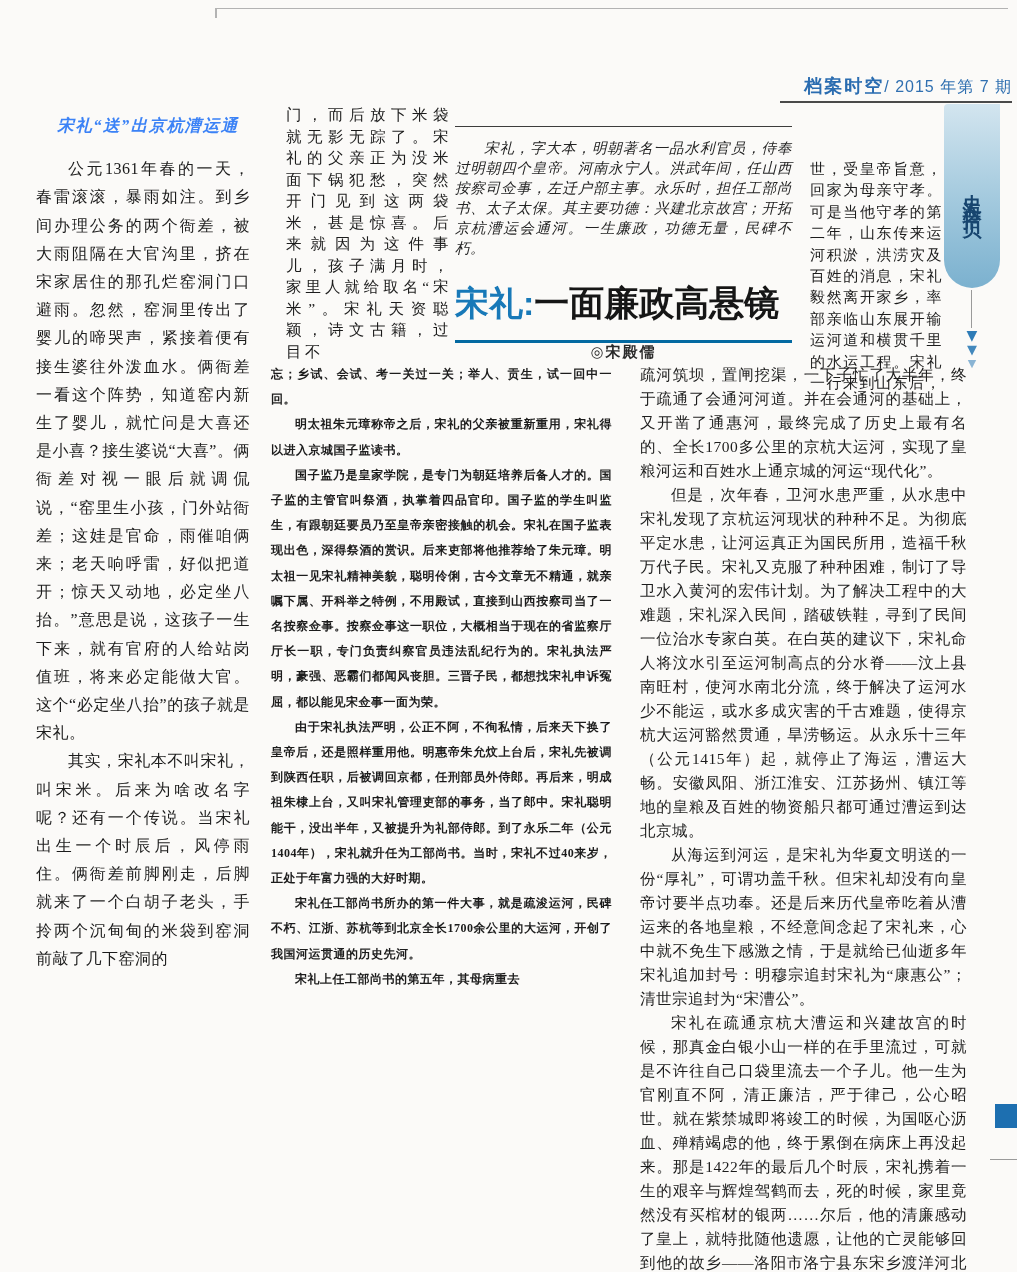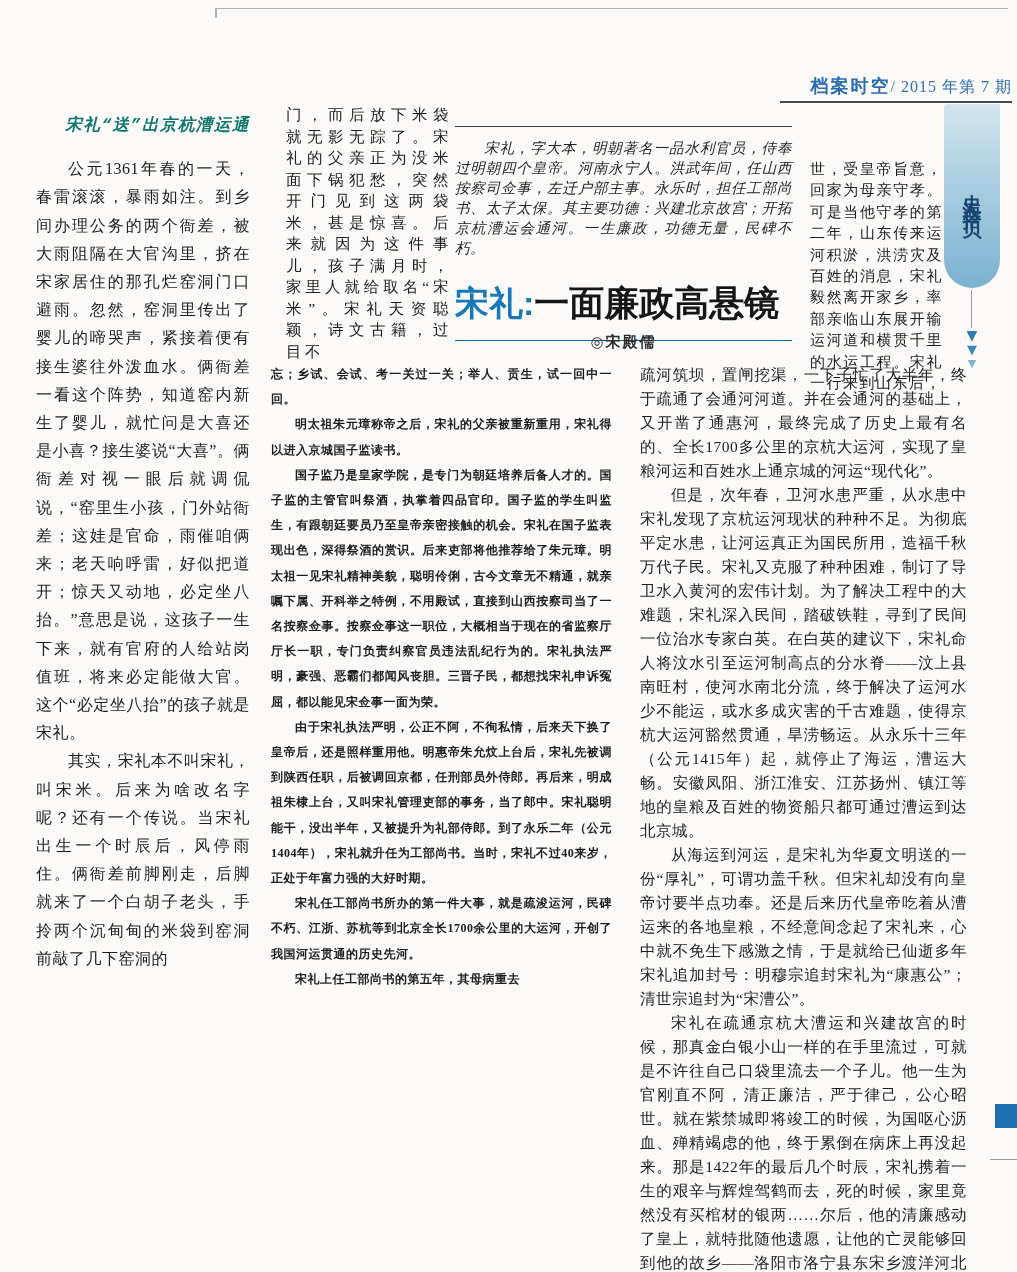--- a/index.html
+++ b/index.html
@@ -8,21 +8,21 @@
     background:#fbfaf8; overflow:hidden;
     font-family:"Liberation Serif","DejaVu Serif",serif;
     color:#1c1c1c;
   }
   
   .crop-line{position:absolute; left:215px; top:8px; width:793px; height:1px; background:#b3b3b3;}
   .crop-line::before{content:""; position:absolute; left:0; top:0; width:2px; height:10px; background:#b3b3b3;}
 
   
   .header{position:absolute; left:780px; top:74px; width:232px; text-align:right;
-    font-family:Liberation Serif, serif; white-space:nowrap;}
+    font-family:Liberation Sans, sans-serif; white-space:nowrap;}
   .header .mag{font-size:18px; font-weight:bold; color:#2a6cb0; letter-spacing:2px;}
   .header .issue{font-size:16px; color:#2f6fb0; letter-spacing:1px;}
   .header-rule{position:absolute; left:780px; top:101px; width:232px; height:2px; background:#4a4a4a;}
 
   
   .side-tab{position:absolute; left:944px; top:104px; width:56px; height:184px;
     background:linear-gradient(180deg,#d3e5ef 0%,#a9cde0 45%,#7bb1cf 100%);
     border-radius:4px 0 28px 28px;
     display:flex; align-items:center; justify-content:center;}
   .side-tab .tab-text{writing-mode:vertical-rl; text-orientation:upright;
@@ -35,35 +35,35 @@
   .arrows .a1{font-size:14px; line-height:15px; opacity:1;}
   .arrows .a2{font-size:13px; line-height:14px; opacity:.9;}
   .arrows .a3{font-size:11px; line-height:13px; opacity:.55;}
 
   
   .col{position:absolute; text-align:justify;}
   .col p{margin:0; text-indent:2em;}
   .col p.cont{text-indent:0;}
 
   .left-col{left:36px; top:112px; width:214px; font-size:16px; line-height:28.2px; letter-spacing:.5px;}
-  .left-title{font-family:Liberation Mono, monospace;
-    font-size:16.5px; font-weight:bold; font-style:italic; color:#0f766e;
-    letter-spacing:1.5px; text-align:right; padding-left:10px; margin-bottom:15px; white-space:nowrap;}
+  .left-title{font-family:Liberation Serif, serif;
+    font-size:16.5px; font-weight:bold; font-style:italic; color:#3b82f6;
+    letter-spacing:1.5px; text-align:center; padding-left:10px; margin-bottom:15px; white-space:nowrap;}
 
   .mid-narrow{left:286px; top:104px; width:166px; font-size:15.5px; line-height:21.5px; letter-spacing:3.5px;}
 
   
   .feature{position:absolute; left:455px; top:126px; width:337px; height:213px;
-    border-top:1.5px solid #3c3c3c; border-bottom:1px solid #0369a1;}
+    border-top:1.5px solid #3c3c3c; border-bottom:3px solid #0369a1;}
   .feature-intro{margin-top:11px; font-size:14.5px; line-height:20px; letter-spacing:.5px;
     font-style:italic; text-align:justify; text-indent:2em; color:#242424;}
   .feature-title{margin-top:22px; white-space:nowrap; font-weight:bold; letter-spacing:0;}
   .feature-title .t-blue{font-size:34px; color:#1879b8; font-family:"Liberation Sans","DejaVu Sans",sans-serif;}
   .feature-title .t-black{font-size:35px; color:#161616;}
-  .feature-author{margin-top:6px; text-align:center;
+  .feature-author{margin-top:16px; text-align:center;
     font-family:"Liberation Sans","DejaVu Sans",sans-serif;
     font-size:15px; font-weight:bold; color:#2a2a2a; letter-spacing:2px;}
 
   .right-narrow{left:810px; top:159px; width:133px; font-size:15px; line-height:21.4px; letter-spacing:1.5px;}
 
   .mid-wide{left:271px; top:362px; width:341px; font-size:12px; line-height:25.2px; letter-spacing:.5px;font-weight:bold;}
   .right-wide{left:640px; top:363px; width:327px; font-size:15.5px; line-height:24px; letter-spacing:.5px;}
 
   
   .corner-box{position:absolute; left:995px; top:1104px; width:22px; height:24px; background:#1d6fb0;}

